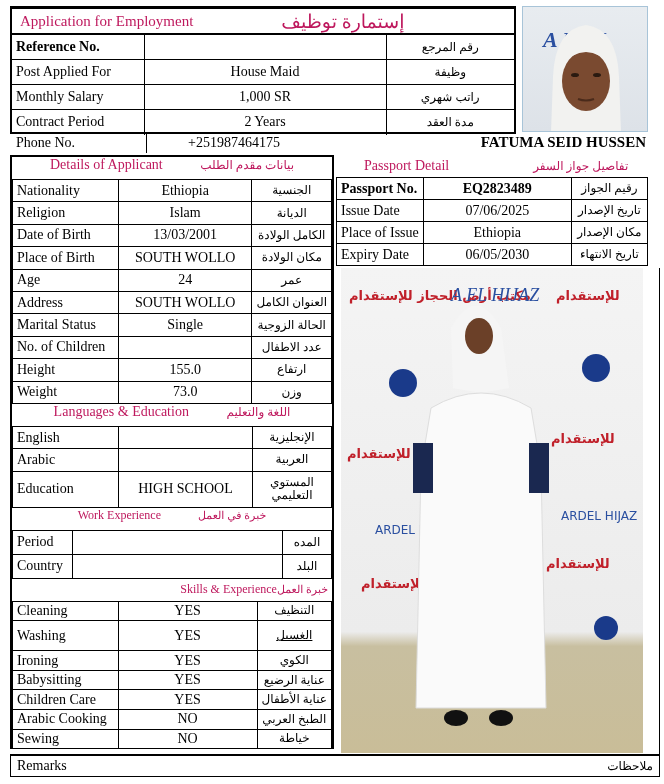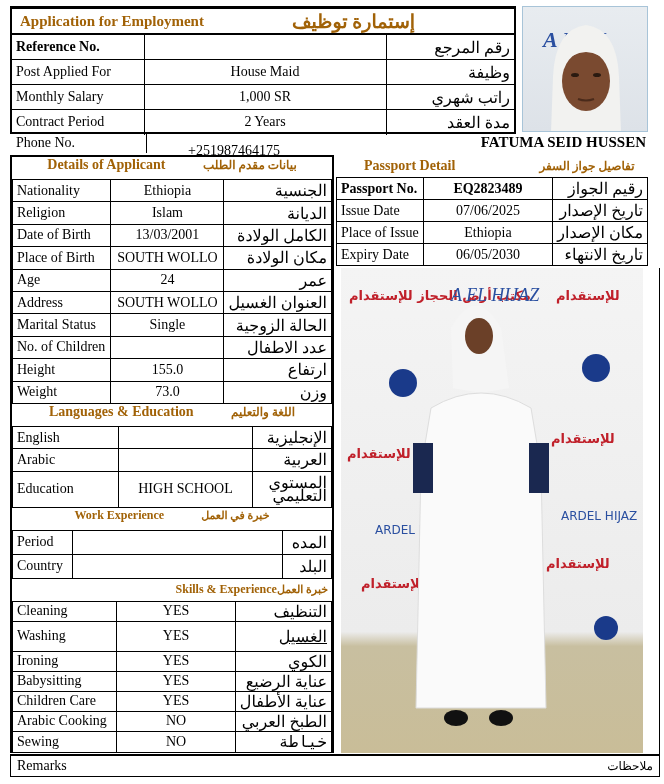--- a/index.html
+++ b/index.html
@@ -1,22 +1,22 @@
 <!DOCTYPE html>
 <html><head>
 <meta charset="utf-8">
 <style>
   * { box-sizing: border-box; margin: 0; padding: 0; }
   body { width: 664px; height: 784px; background: #fff; font-family: "Liberation Serif", serif; color: #000; position: relative; overflow: hidden; font-size: 14px; }
   .abs { position: absolute; }
-  .maroon { color: #a16207; font-weight: bold; }
+  .maroon { color: #be185d; font-weight: normal; }
   table { border-collapse: collapse; width: 100%; }
   td { border: 1px solid #000; padding: 0 4px; font-size: 14px; white-space: nowrap; }
   .c { text-align: center; }
-  .r { text-align: right; direction: rtl; font-size: 16px; }
+  .r { text-align: center; direction: rtl; font-size: 12px; }
   .b { font-weight: bold; }
 
   
   #header-box { left: 10px; top: 6px; width: 506px; height: 128px; border: 2px solid #000; border-top: 3px solid #000; }
   #title-row { height: 25px; border-bottom: 1px solid #000; display: flex; align-items: center; padding-left: 8px; font-size: 15px; }
   #title-ar { margin-left: 88px; font-size: 19px; }
   #header-box table td { height: 25px; border-left: none; }
   #header-box table tr:last-child td { border-bottom: none; }
 
   #phone-row { left: 10px; top: 135px; width: 650px; height: 18px; font-size: 14px; }
@@ -79,21 +79,21 @@
     <ellipse cx="63" cy="74" rx="24" ry="30" fill="#7a4a30"></ellipse>
     <path d="M36 60 Q63 30 90 60 L90 48 Q63 22 36 48 Z" fill="#f2f2f0"></path>
     <ellipse cx="52" cy="68" rx="4" ry="2" fill="#2a1a10"></ellipse>
     <ellipse cx="74" cy="68" rx="4" ry="2" fill="#2a1a10"></ellipse>
     <path d="M55 92 Q63 95 71 92" stroke="#4a2a1a" stroke-width="2" fill="none"></path>
   </svg>
 </div>
 
 <div id="phone-row" class="abs">
   <span class="abs" style="left:6px;top:0">Phone No.</span>
-  <span class="abs" style="left:178px;top:8px">+251987464175</span>
+  <span class="abs" style="left:178px;top:0">+251987464175</span>
 </div>
 <div class="vline" style="left:146px;top:134px;width:1px;height:19px"></div>
 <div id="name" class="abs">FATUMA SEID HUSSEN</div>
 
 <div id="left" class="abs">
   <div class="sec">
     <span class="maroon">Details of Applicant</span>
     <span class="maroon ar">بيانات مقدم الطلب</span>
   </div>
   <table style="border-left:none">
@@ -119,21 +119,21 @@
           <td class="r">مكان الولادة</td>
         </tr>
         <tr>
           <td style="width:106px">Age</td>
           <td style="width:134px" class="c">24</td>
           <td class="r">عمر</td>
         </tr>
         <tr>
           <td style="width:106px">Address</td>
           <td style="width:134px" class="c">SOUTH WOLLO</td>
-          <td class="r">العنوان الغسيل</td>
+          <td class="r">العنوان الكامل</td>
         </tr>
         <tr>
           <td style="width:106px">Marital Status</td>
           <td style="width:134px" class="c">Single</td>
           <td class="r">الحالة الزوجية</td>
         </tr>
         <tr>
           <td style="width:106px">No. of Children</td>
           <td style="width:134px" class="c"></td>
           <td class="r">عدد الاطفال</td>
@@ -223,21 +223,21 @@
           <td class="r" style="height: 19.6px;">عناية الأطفال</td>
         </tr>
         <tr>
           <td style="width: 106px; height: 19.6px;">Arabic Cooking</td>
           <td style="width: 146px; height: 19.6px;" class="c">NO</td>
           <td class="r" style="height: 19.6px;">الطبخ العربي</td>
         </tr>
         <tr>
           <td style="width: 106px; height: 19.6px;">Sewing</td>
           <td style="width: 146px; height: 19.6px;" class="c">NO</td>
-          <td class="r" style="height: 19.6px; font-family: Liberation Mono, monospace;">خياطة</td>
+          <td class="r" style="height: 19.6px;">خياطة</td>
         </tr>
       </tbody>
   </table>
 </div>
 
 <div id="passport" class="abs">
   <div style="height:22px;display:flex;align-items:center;padding-left:28px;font-size:14px">
     <span class="maroon">Passport Detail</span>
     <span class="maroon" style="margin-left:84px;font-size:12px">تفاصيل جواز السفر</span>
   </div>

